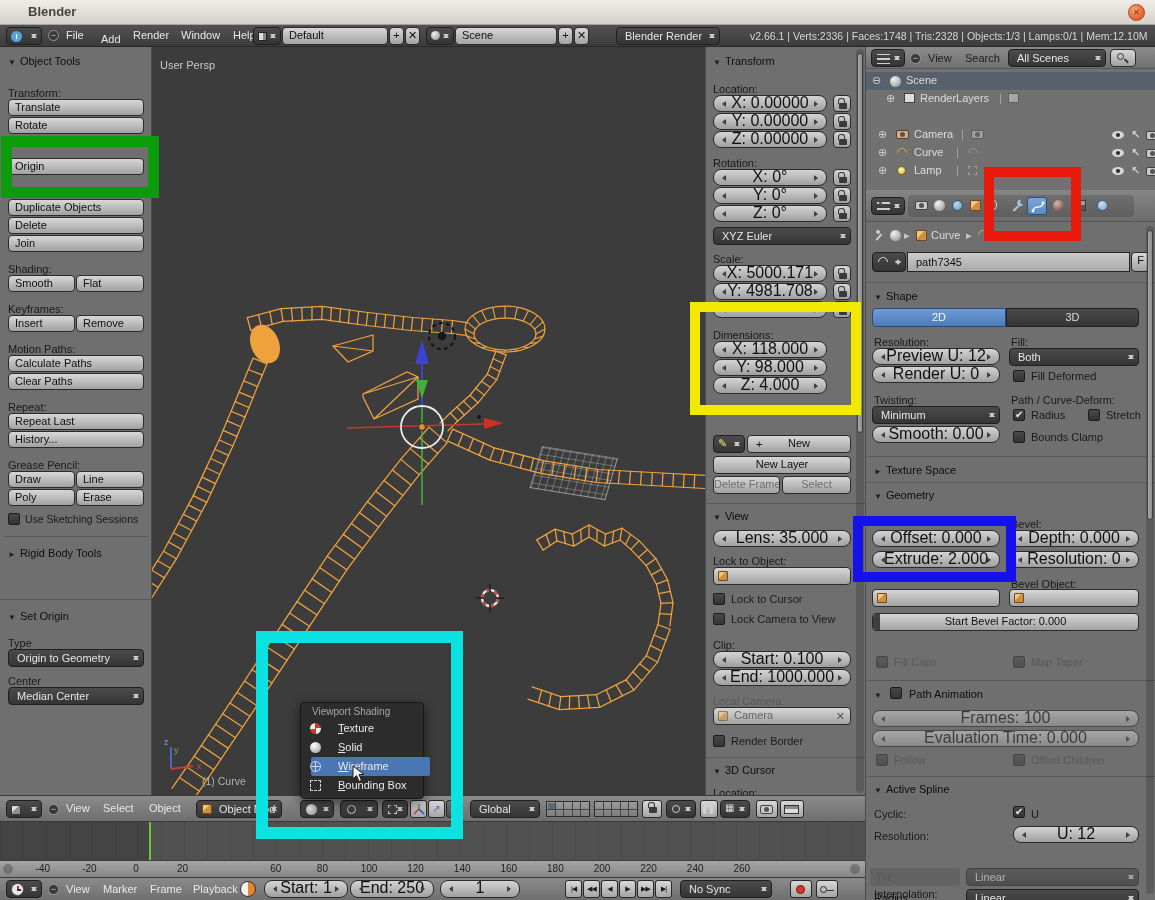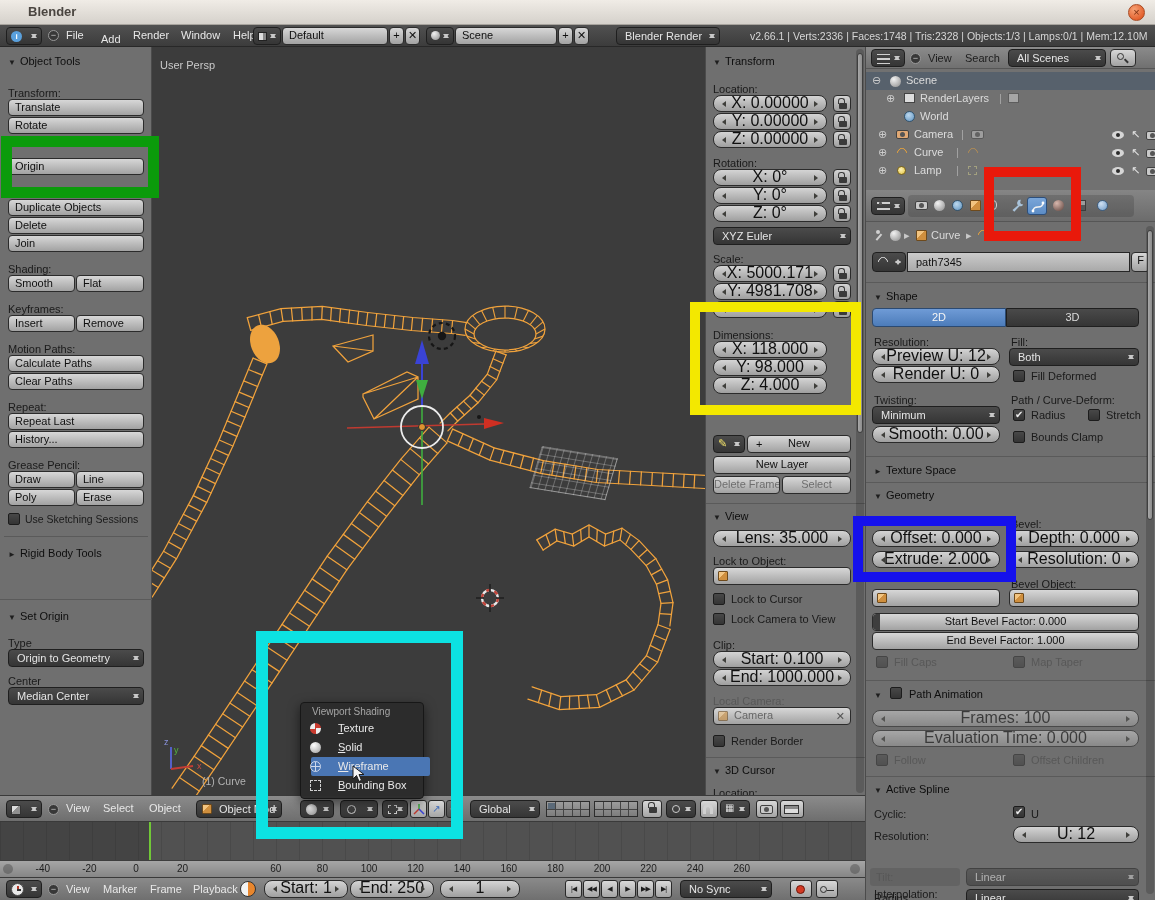--- a/index.html
+++ b/index.html
@@ -604,24 +604,20 @@
       <span class="ic icball" style="left:24px;top:4px"></span>
       <span class="otext" style="left:40px">Scene</span>
     </div>
     <div class="orow" style="top:43px">
       <span class="otext" style="left:20px;color:#ccc">⊕</span>
       <span class="ic" style="left:38px;top:3px;width:11px;height:10px;background:#ddd;border:1px solid #444"></span>
       <span class="otext" style="left:54px">RenderLayers</span>
       <span class="otext" style="left:133px;color:#a8a8a8">|</span>
       <span class="ic" style="left:142px;top:3px;width:11px;height:10px;background:#bbb;border:1px solid #555;opacity:.7"></span>
     </div>
-    <div class="orow" style="top:61px">
-      <span class="ic icglobe" style="left:38px;top:3px"></span>
-      <span class="otext" style="left:54px">World</span>
-    </div>
     <div class="orow" style="top:79px">
       <span class="otext" style="left:12px;color:#ccc">⊕</span>
       <span class="ic iccam" style="left:30px;top:4px;background:#e0a874"></span>
       <span class="otext" style="left:48px">Camera</span>
       <span class="otext" style="left:95px;color:#a8a8a8">|</span>
       <span class="ic iccam" style="left:105px;top:4px;opacity:.5"></span>
       <span class="ic iceye" style="left:246px;top:5px"></span>
       <span class="otext" style="left:265px;color:#e2e2e2">↖</span>
       <span class="ic iccam" style="left:280px;top:5px"></span>
     </div>
@@ -736,21 +732,20 @@
     <div class="field" style="left:6px;top:361px;width:128px">Extrude: 2.000</div>
     <div class="field" style="left:143px;top:361px;width:130px">Resolution: 0</div>
     <span class="lbl" style="left:145px;top:388px">Bevel Object:</span>
     <div class="btn" style="left:6px;top:399px;width:128px;height:18px">
         <span class="ic iccube" style="left:4px;top:3px;width:10px;height:10px"></span>
       </div>
     <div class="btn" style="left:143px;top:399px;width:130px;height:18px">
         <span class="ic iccube" style="left:4px;top:3px;width:10px;height:10px"></span>
       </div>
     <div class="btn c" style="left:6px;top:423px;width:267px;height:18px"><span class="abs" style="left:0;top:0;width:7px;height:16px;background:#3e3e3e;border-radius:3px 0 0 3px"></span><span>Start Bevel Factor: 0.000</span></div>
-    <div class="btn c" style="left:6px;top:442px;width:267px;height:18px"><span>End Bevel Factor: 1.000</span></div>
     <span class="cb dis" style="left:10px;top:466px"></span>
     <span class="lbl dis" style="left:28px;top:466px">Fill Caps</span>
     <span class="cb dis" style="left:147px;top:466px"></span>
     <span class="lbl dis" style="left:165px;top:466px">Map Taper</span>
 
     <div class="sep" style="left:0;top:490px;width:290px"></div>
     <div class="phdr" style="left:8px;top:498px"><span class="tri">▼</span></div>
     <span class="cb" style="left:24px;top:497px"></span>
     <span class="phdr" style="left:43px;top:498px">Path Animation</span>
     <div class="field dis" style="left:6px;top:520px;width:267px">Frames: 100</div>

